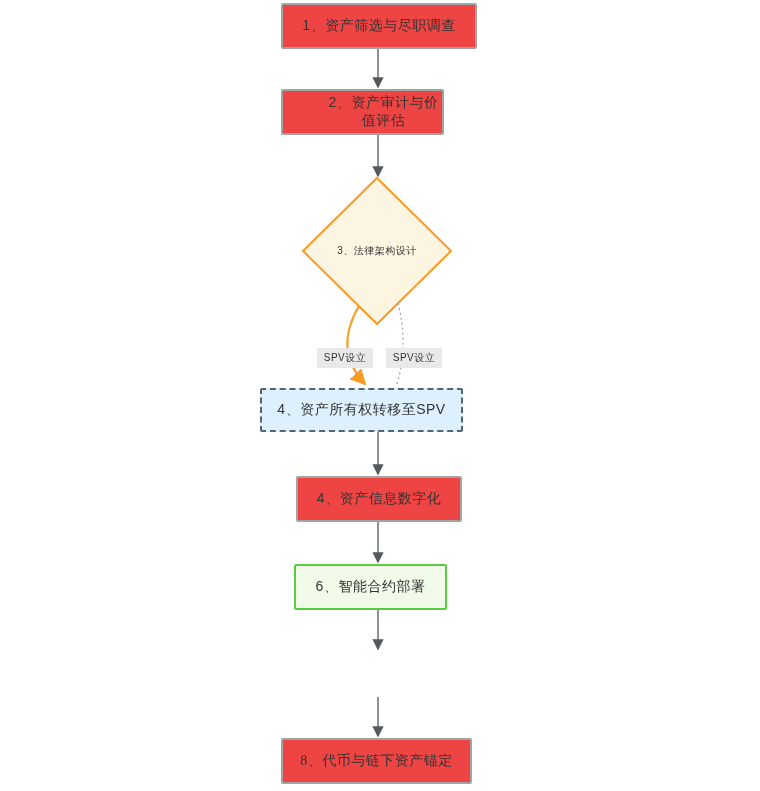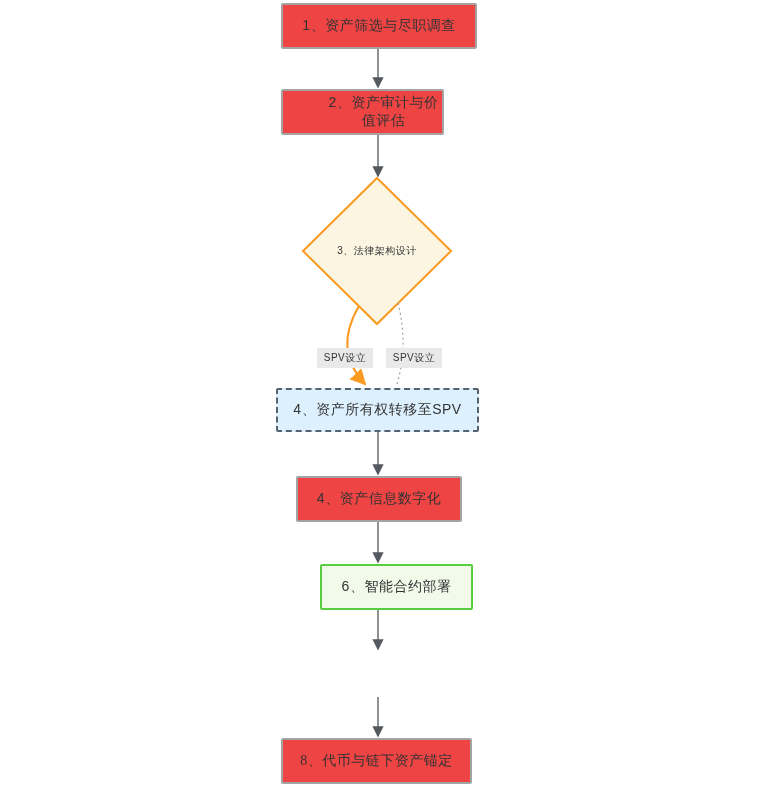--- a/index.html
+++ b/index.html
@@ -58,22 +58,22 @@
 
   <div class="node node-blue" style="left:281px;top:3px;width:196px;height:46px;">1、资产筛选与尽职调查</div>
 
   <div class="node node-blue" style="left:281px;top:89px;width:163px;height:46px;padding-left:42px;">2、资产审计与价值评估</div>
 
   <div class="diamond-label">3、法律架构设计</div>
 
   <div class="edge-label" style="left:317px;top:348px;">SPV设立</div>
   <div class="edge-label" style="left:386px;top:348px;">SPV设立</div>
 
-  <div class="node node-dashed" style="left:276px;top:388px;width:203px;height:44px;">4、资产所有权转移至SPV</div>
+  <div class="node node-dashed" style="left:260px;top:388px;width:203px;height:44px;">4、资产所有权转移至SPV</div>
 
   <div class="node node-blue" style="left:296px;top:476px;width:166px;height:46px;">4、资产信息数字化</div>
 
-  <div class="node node-green" style="left:320px;top:564px;width:153px;height:46px;">6、智能合约部署</div>
+  <div class="node node-green" style="left:294px;top:564px;width:153px;height:46px;">6、智能合约部署</div>
 
 
   <div class="node node-blue" style="left:281px;top:738px;width:191px;height:46px;font-family:Liberation Serif, serif;">8、代币与链下资产锚定</div>
 
 </div>
 
 </body></html>

